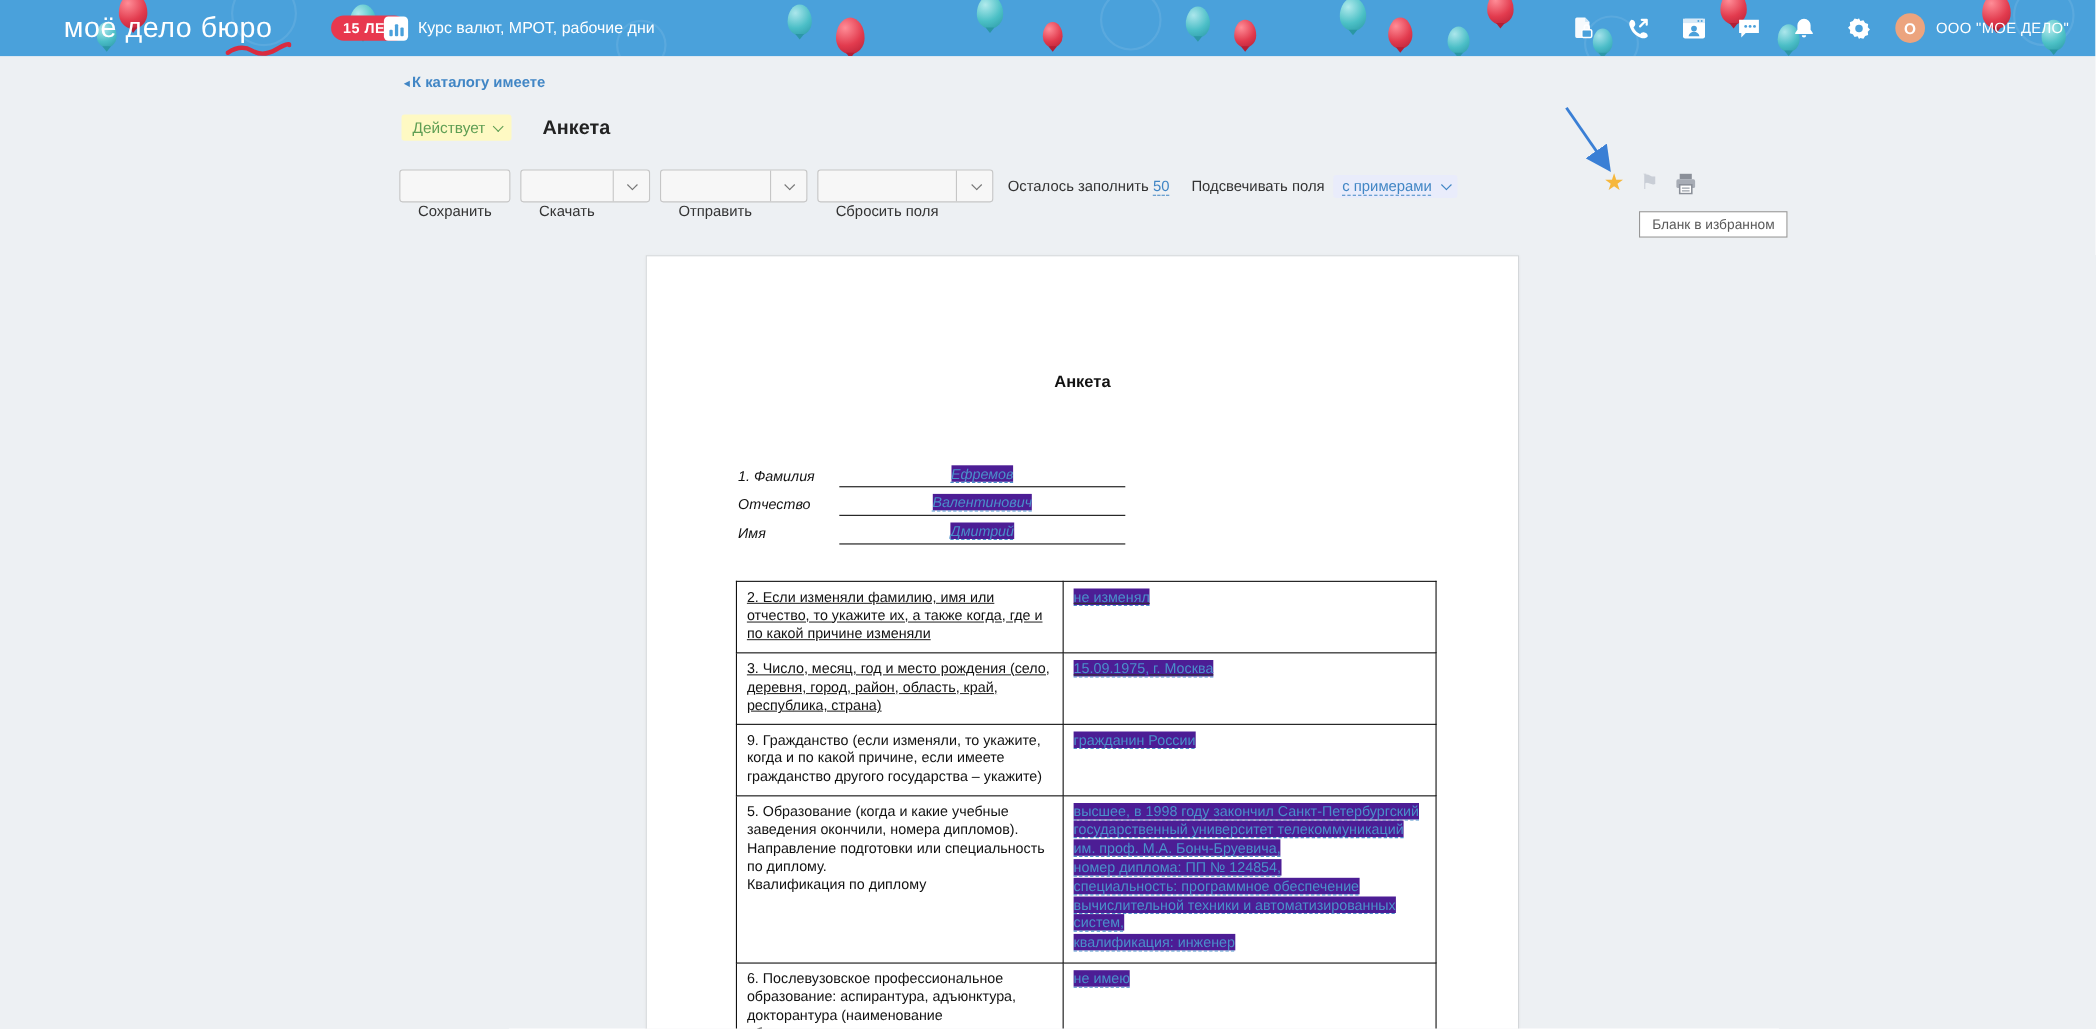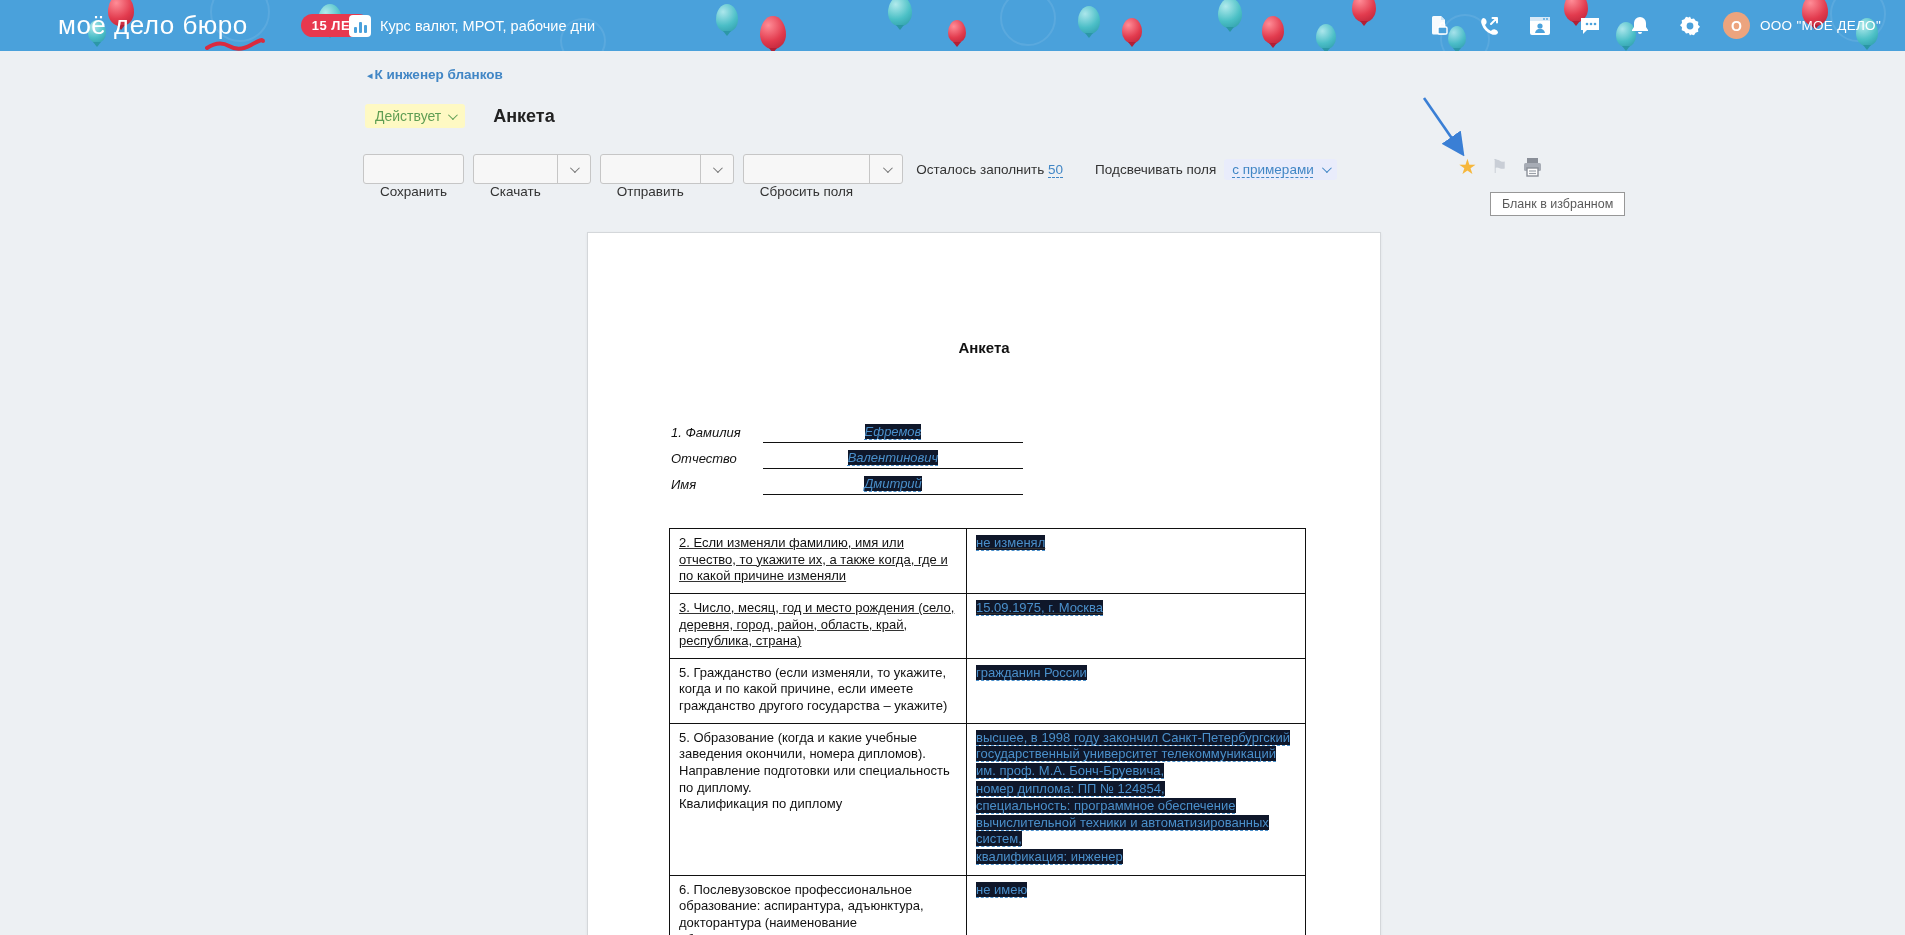--- a/index.html
+++ b/index.html
@@ -48,40 +48,40 @@
   .chev.green { border-color: #5f9e54; }
   .chev.blue { border-color: #4186c5; }
   .page-title { margin-left: 28px; font-size: 18px; font-weight: bold; color: #222; }
 
   .toolbar { position: absolute; left: 363px; top: 154px; display: flex; align-items: center; height: 30px; }
   .btn { background: #f7f7f7; border: 1px solid #c6c6c6; border-radius: 3px; height: 30px; display: inline-flex; align-items: stretch; font-size: 13.5px; color: #333; cursor: pointer; margin-right: 9px; }
   .btn-main { display: flex; align-items: center; padding: 0 16px; margin-top: 36px; }
   .btn-caret { display: flex; align-items: center; justify-content: center; width: 33px; border-left: 1px solid #c6c6c6; }
   .remaining { margin-left: 4px; font-size: 13.5px; color: #333; white-space: nowrap; }
   .link-dashed { color: #4186c5; text-decoration: underline dashed; text-underline-offset: 3px; text-decoration-thickness: 1px; cursor: pointer; }
-  .highlight-group { margin-left: 32px; font-size: 13.5px; display: flex; align-items: center; white-space: nowrap; justify-content: space-between; }
+  .highlight-group { margin-left: 20px; font-size: 13.5px; display: flex; align-items: center; white-space: nowrap; justify-content: space-between; }
   .highlight-chip { margin-left: 8px; background: #e9ecfb; padding: 3px 8px; border-radius: 3px; display: inline-flex; align-items: center; gap: 8px; cursor: pointer; }
 
   .doc-actions { position: absolute; left: 1458px; top: 157px; display: flex; align-items: center; gap: 14px; }
   .star-icon { color: #f6b73c; font-size: 21px; line-height: 20px; cursor: pointer; }
   .flag-icon { color: #c9ced6; font-size: 19px; line-height: 20px; cursor: pointer; }
   .print-icon { cursor: pointer; display: flex; }
   .annot-arrow { position: absolute; left: 1418px; top: 92px; z-index: 4; }
   .tooltip { position: absolute; left: 1490px; top: 192px; background: #fff; border: 1px solid #979797; color: #5a5a5a; font-size: 12.5px; padding: 4px 11px; white-space: nowrap; }
 
   
   .page { position: absolute; left: 587px; top: 232px; width: 794px; height: 1200px; background: #fff; border: 1px solid #d4d7da; box-shadow: 0 1px 3px rgba(0,0,0,.06); }
   .doc-title { position: absolute; top: 106px; left: 0; width: 100%; text-align: center; font-size: 15px; font-weight: bold; color: #111; }
   .photo-box { position: absolute; left: 565px; top: 139px; width: 126px; height: 100px; border: 1.5px solid #222; display: flex; justify-content: center; padding-top: 16px; }
   .photo-box span { font-size: 13px; color: #111; text-align: center; line-height: 1.35; width: 90px; }
   .name-fields { position: absolute; left: 83px; top: 184px; width: 352px; font-style: italic; }
   .name-row { display: flex; align-items: flex-end; height: 26px; }
   .name-label { width: 92px; font-size: 13px; color: #111; padding-bottom: 3px; }
   .name-input { flex: 1; border-bottom: 1px solid #111; text-align: center; padding-bottom: 2px; cursor: text; }
-  .field-value { color: #4a8fca; background: #0f172a; font-size: 13px; text-decoration: underline dashed; text-underline-offset: 3px; text-decoration-thickness: 1px; cursor: text; }
+  .field-value { color: #4a8fca; background: #4c1d95; font-size: 13px; text-decoration: underline dashed; text-underline-offset: 3px; text-decoration-thickness: 1px; cursor: text; }
   .anketa-table { position: absolute; left: 81px; top: 295px; width: 637px; border-collapse: collapse; table-layout: fixed; }
   .anketa-table td { border: 1px solid #111; vertical-align: top; padding: 6px 9px 8px 9px; font-size: 13px; line-height: 1.28; color: #111; }
   .anketa-table td.q-cell { width: 297px; }
   .ans-line { margin-bottom: 1px; }
 </style>
 </head>
 <body>
 
 <div class="header">
   <div class="pattern-circle" style="left:210px;top:-18px;width:60px;height:60px;"></div>
@@ -176,21 +176,21 @@
       </div>
       <div class="account">
         <span class="avatar">О</span>
         <span class="account-name">ООО "МОЕ ДЕЛО"</span>
       </div>
     </div>
   </div>
 </div>
 
 <div class="breadcrumb">
-  <span class="tri">◂</span><span>К инженер бланков</span>
+  <span class="tri">◂</span><span>К каталогу имеете</span>
 </div>
 
 <div class="status-row">
   <span class="status-badge">
     <span>Действует</span>
     <i class="chev green"></i>
   </span>
   <span class="page-title">Анкета</span>
 </div>
 
@@ -286,21 +286,21 @@
         <tr style="height: 58px; text-decoration: underline;">
     <td class="q-cell">
             <div>3. Число, месяц, год и место рождения (село, деревня, город, район, область, край, республика, страна)</div>
           </td>
     <td class="a-cell">
             <div class="ans-line"><span class="field-value">15.09.1975, г. Москва</span></div>
           </td>
   </tr>
         <tr style="height: 58px;">
     <td class="q-cell">
-            <div>5. Гражданство (если изменяли, то укажите, когда и по какой причине, если имеете гражданство другого государства – укажите)</div>
+            <div>9. Гражданство (если изменяли, то укажите, когда и по какой причине, если имеете гражданство другого государства – укажите)</div>
           </td>
     <td class="a-cell">
             <div class="ans-line"><span class="field-value">гражданин России</span></div>
           </td>
   </tr>
         <tr style="height: 148px;">
     <td class="q-cell">
             <div>5. Образование (когда и какие учебные заведения окончили, номера дипломов).</div>
             <div>Направление подготовки или специальность по диплому.</div>
             <div>Квалификация по диплому</div>

